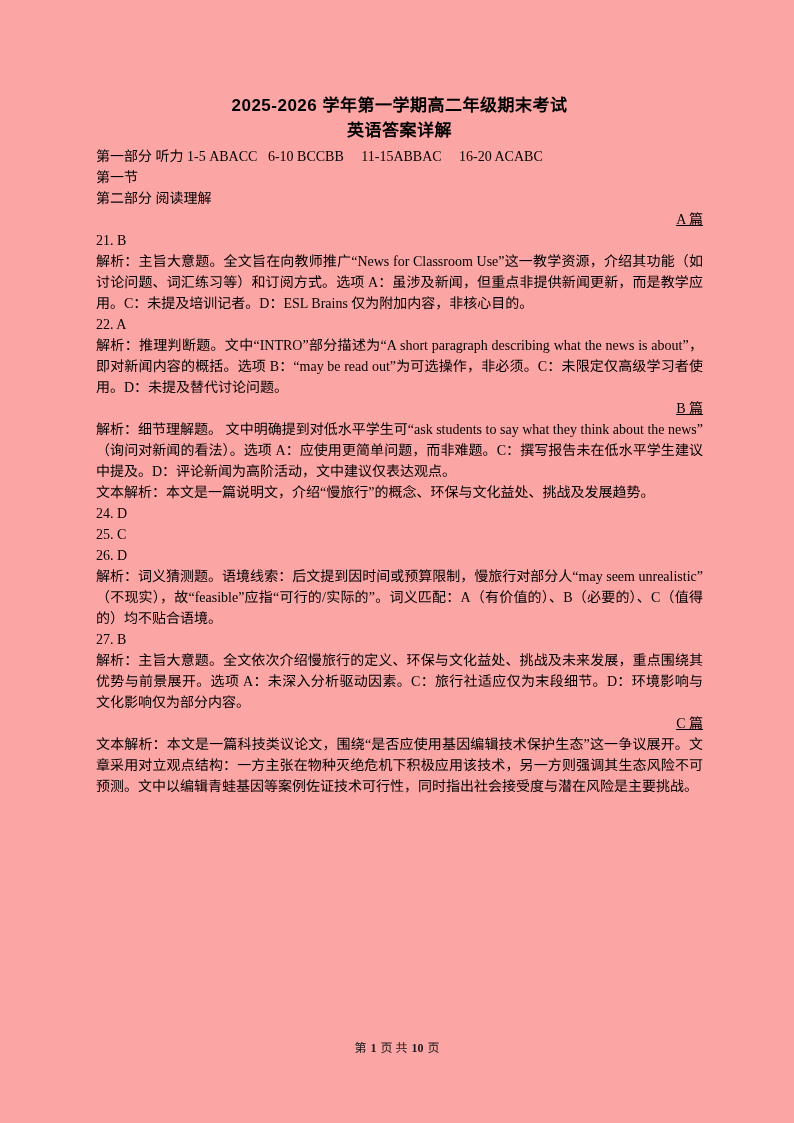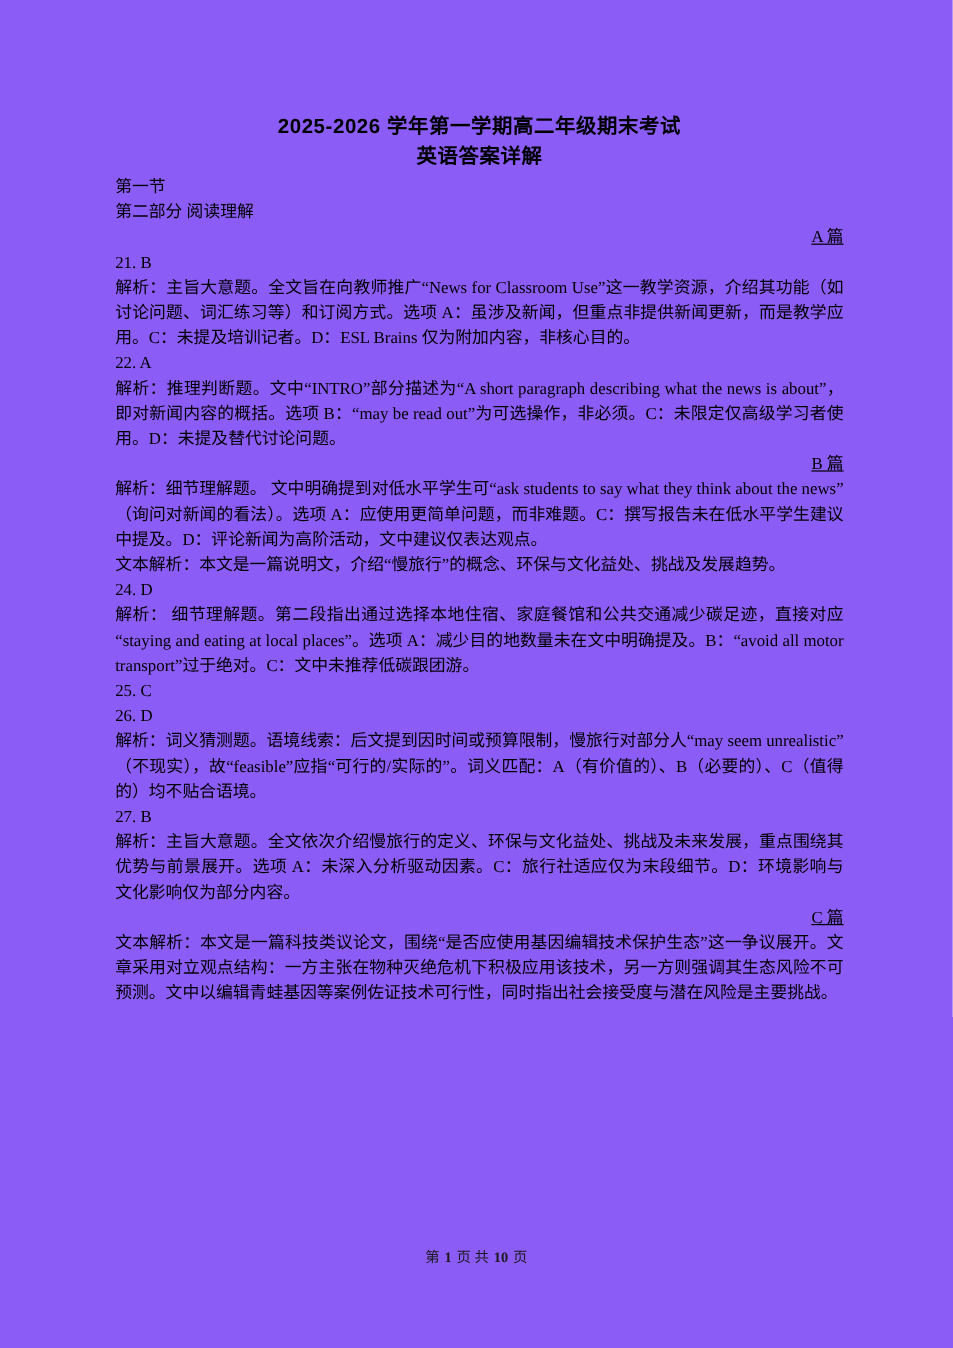--- a/index.html
+++ b/index.html
@@ -4,21 +4,21 @@
 <style>
   html, body {
     margin: 0;
     padding: 0;
     background: #ffffff;
   }
   .page {
     position: relative;
     width: 794px;
     height: 1123px;
-    background: #8b5cf6;
+    background: #fca5a5;
     color: #000000;
     overflow: hidden;
     font-family: "Liberation Serif", "DejaVu Serif", serif;
   }
   .content {
     position: absolute;
     left: 96px;
     top: 93px;
     width: 607px;
   }
@@ -67,32 +67,32 @@
   }
 </style>
 </head>
 <body>
 
 <div class="page">
   <div class="content">
     <div class="doc-title">2025-2026 学年第一学期高二年级期末考试</div>
     <div class="doc-title">英语答案详解</div>
     <div class="blocks">
+        <div class="block line">第一部分 听力 1-5 ABACC   6-10 BCCBB     11-15ABBAC     16-20 ACABC</div>
         <div class="block line">第一节</div>
         <div class="block line">第二部分 阅读理解</div>
         <div class="block center">A 篇</div>
         <div class="block line">21. B</div>
         <div class="block para">解析：主旨大意题。全文旨在向教师推广“News for Classroom Use”这一教学资源，介绍其功能（如讨论问题、词汇练习等）和订阅方式。选项 A：虽涉及新闻，但重点非提供新闻更新，而是教学应用。C：未提及培训记者。D：ESL Brains 仅为附加内容，非核心目的。</div>
         <div class="block line">22. A</div>
         <div class="block para">解析：推理判断题。文中“INTRO”部分描述为“A short paragraph describing what the news is about”，即对新闻内容的概括。选项 B：“may be read out”为可选操作，非必须。C：未限定仅高级学习者使用。D：未提及替代讨论问题。</div>
         <div class="block center">B 篇</div>
         <div class="block para">解析：细节理解题。 文中明确提到对低水平学生可“ask students to say what they think about the news”（询问对新闻的看法）。选项 A：应使用更简单问题，而非难题。C：撰写报告未在低水平学生建议中提及。D：评论新闻为高阶活动，文中建议仅表达观点。</div>
         <div class="block para">文本解析：本文是一篇说明文，介绍“慢旅行”的概念、环保与文化益处、挑战及发展趋势。</div>
         <div class="block line">24. D</div>
-        <div class="block para">解析： 细节理解题。第二段指出通过选择本地住宿、家庭餐馆和公共交通减少碳足迹，直接对应“staying and eating at local places”。选项 A：减少目的地数量未在文中明确提及。B：“avoid all motor transport”过于绝对。C：文中未推荐低碳跟团游。</div>
         <div class="block line">25. C</div>
         <div class="block line">26. D</div>
         <div class="block para">解析：词义猜测题。语境线索：后文提到因时间或预算限制，慢旅行对部分人“may seem unrealistic”（不现实），故“feasible”应指“可行的/实际的”。词义匹配：A（有价值的）、B（必要的）、C（值得的）均不贴合语境。</div>
         <div class="block line">27. B</div>
         <div class="block para">解析：主旨大意题。全文依次介绍慢旅行的定义、环保与文化益处、挑战及未来发展，重点围绕其优势与前景展开。选项 A：未深入分析驱动因素。C：旅行社适应仅为末段细节。D：环境影响与文化影响仅为部分内容。</div>
         <div class="block center">C 篇</div>
         <div class="block para">文本解析：本文是一篇科技类议论文，围绕“是否应使用基因编辑技术保护生态”这一争议展开。文章采用对立观点结构：一方主张在物种灭绝危机下积极应用该技术，另一方则强调其生态风险不可预测。文中以编辑青蛙基因等案例佐证技术可行性，同时指出社会接受度与潜在风险是主要挑战。</div>
       </div>
   </div>
   <div class="footer">

